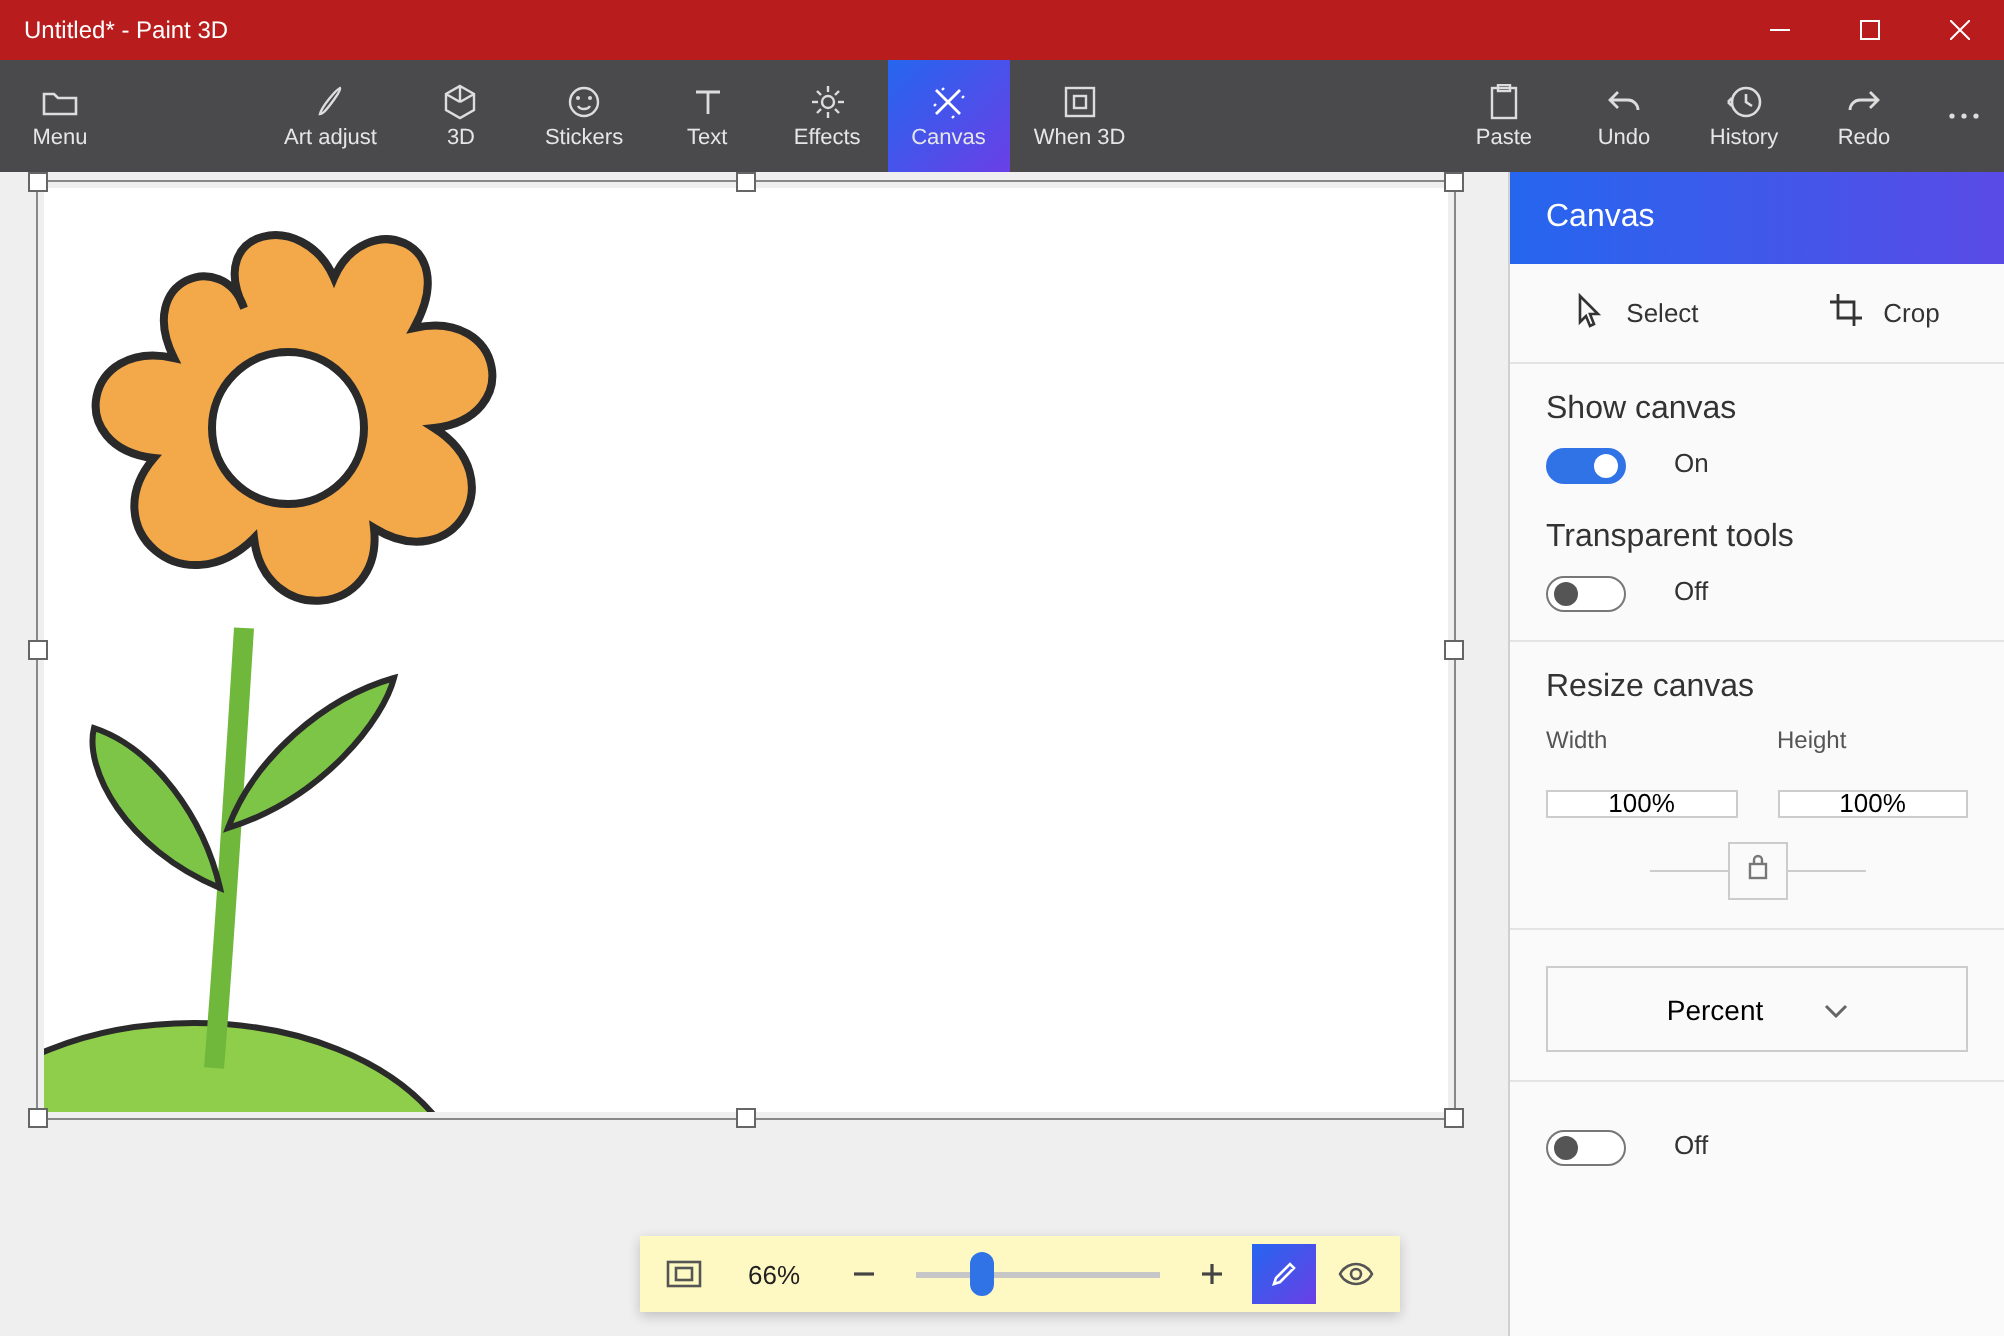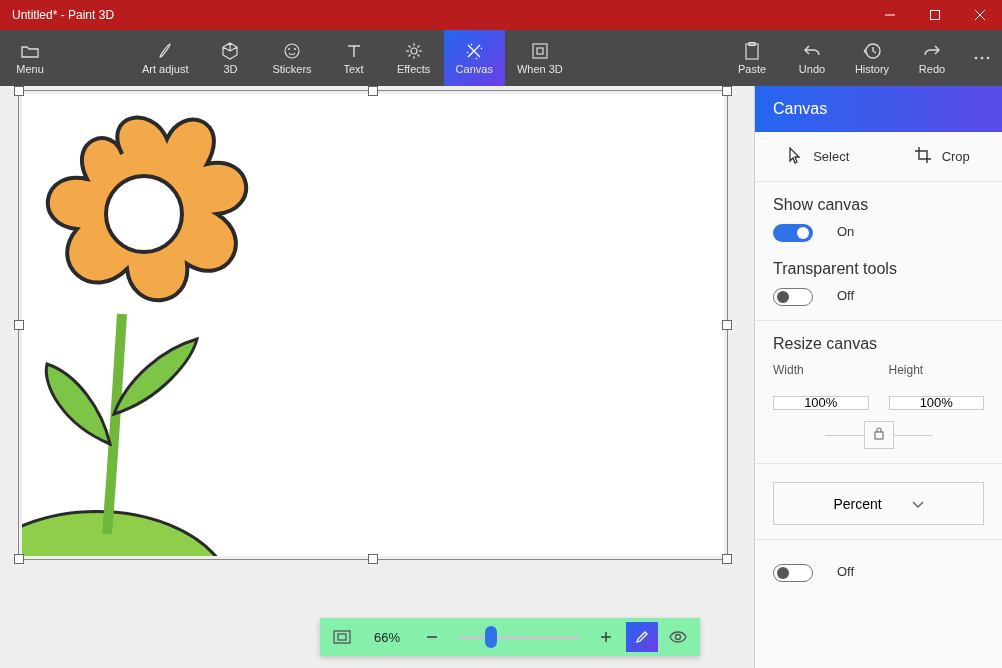--- a/index.html
+++ b/index.html
@@ -21,21 +21,21 @@
 
 .canvas-area { flex: 1; position: relative; background: #efefef; }
 .selection { position: absolute; left: 18px; top: 4px; width: 710px; height: 470px; border: 1px solid #888; }
 .handle { position: absolute; width: 10px; height: 10px; background: #fff; border: 1px solid #666; }
 .handle.tl { left:-5px; top:-5px; } .handle.tr { right:-5px; top:-5px; }
 .handle.bl { left:-5px; bottom:-5px; } .handle.br { right:-5px; bottom:-5px; }
 .handle.tm { left:50%; top:-5px; margin-left:-5px; } .handle.bm { left:50%; bottom:-5px; margin-left:-5px; }
 .handle.lm { left:-5px; top:50%; margin-top:-5px; } .handle.rm { right:-5px; top:50%; margin-top:-5px; }
 .canvas-white { position:absolute; inset: 3px; background:#fff; overflow:hidden; }
 
-.zoombar { position:absolute; left: 320px; bottom: 12px; width: 380px; height: 38px; background:#86efac; box-shadow:0 2px 6px rgba(0,0,0,.2); display:flex; align-items:center; padding:0 6px; gap:4px; }
+.zoombar { position:absolute; left: 320px; bottom: 12px; width: 380px; height: 38px; background:#fef9c3; box-shadow:0 2px 6px rgba(0,0,0,.2); display:flex; align-items:center; padding:0 6px; gap:4px; }
 .zoombar .zbtn { width: 32px; height: 30px; display:flex; align-items:center; justify-content:center; color:#333; cursor:pointer; }
 .zoombar .zbtn.active { background: linear-gradient(135deg,#2566ef,#6a3fe6); color:#fff; }
 .zoombar .zval { width: 50px; text-align:center; font-size: 13px; color:#222; }
 .zoombar .track { flex:1; height: 3px; background:#c6c6c6; position:relative; margin:0 6px; }
 .zoombar .thumb { position:absolute; width: 12px; height: 22px; background:#3073e7; border-radius:6px; top:-10px; }
 
 .sidepanel { width: 248px; background:#fafafa; border-left:1px solid #d0d0d0; display:flex; flex-direction:column; overflow-y:auto; }
 .panel-header { background: linear-gradient(90deg,#2566ef,#5a4be6); color:#fff; font-size:16px; padding:14px 18px; }
 .panel-row { display:flex; align-items:center; justify-content:space-around; padding:14px 0; border-bottom:1px solid #e4e4e4; }
 .panel-row .act { display:flex; align-items:center; gap:10px; font-size:13px; color:#333; cursor:pointer; }

